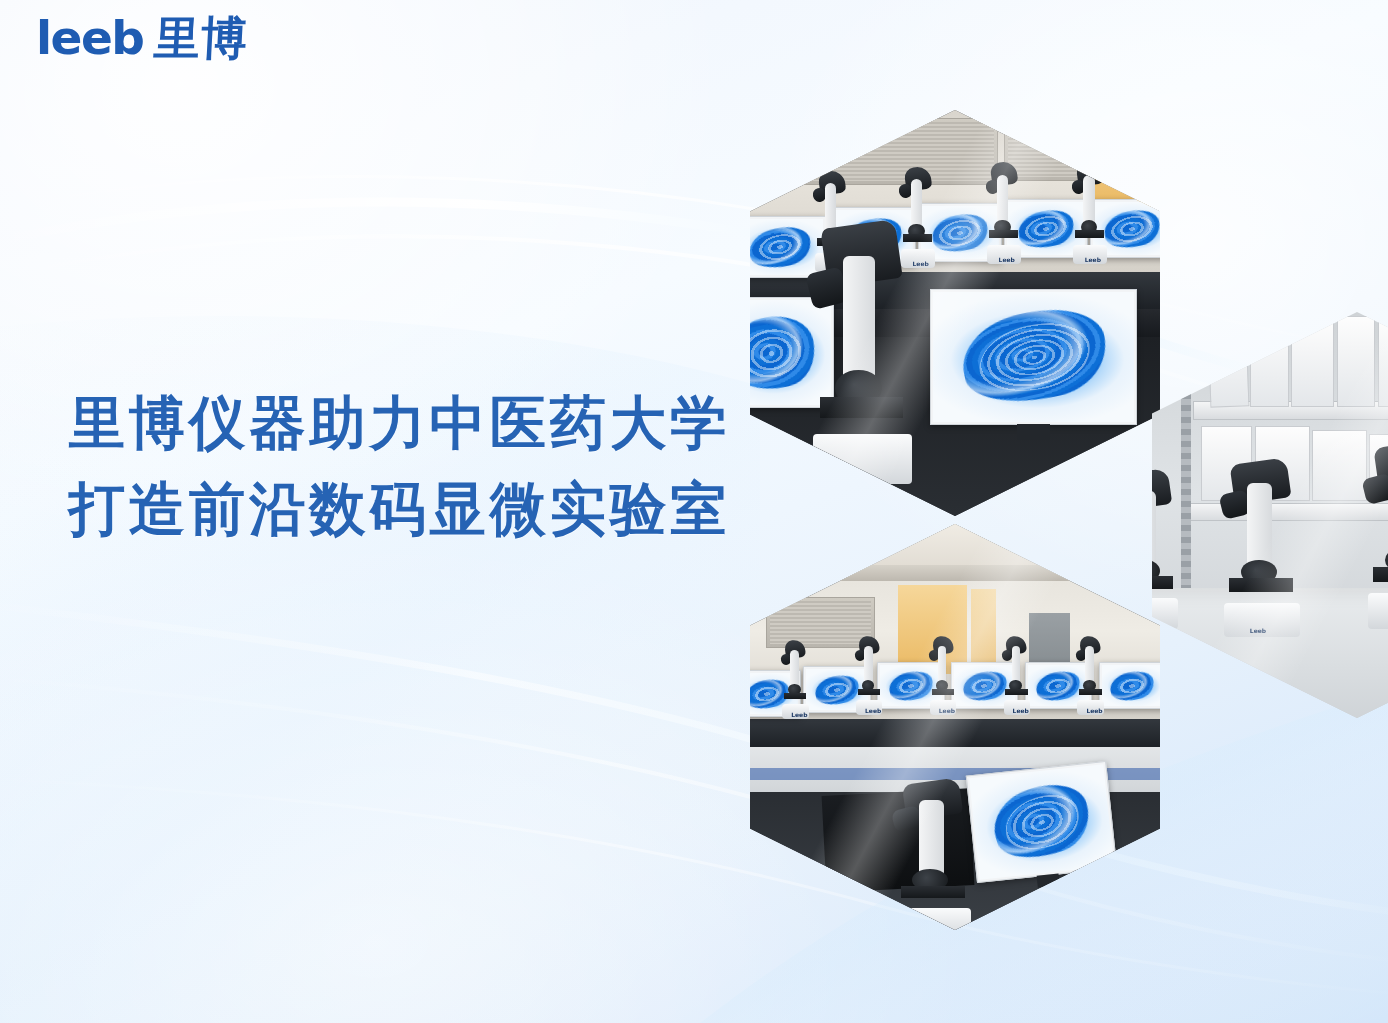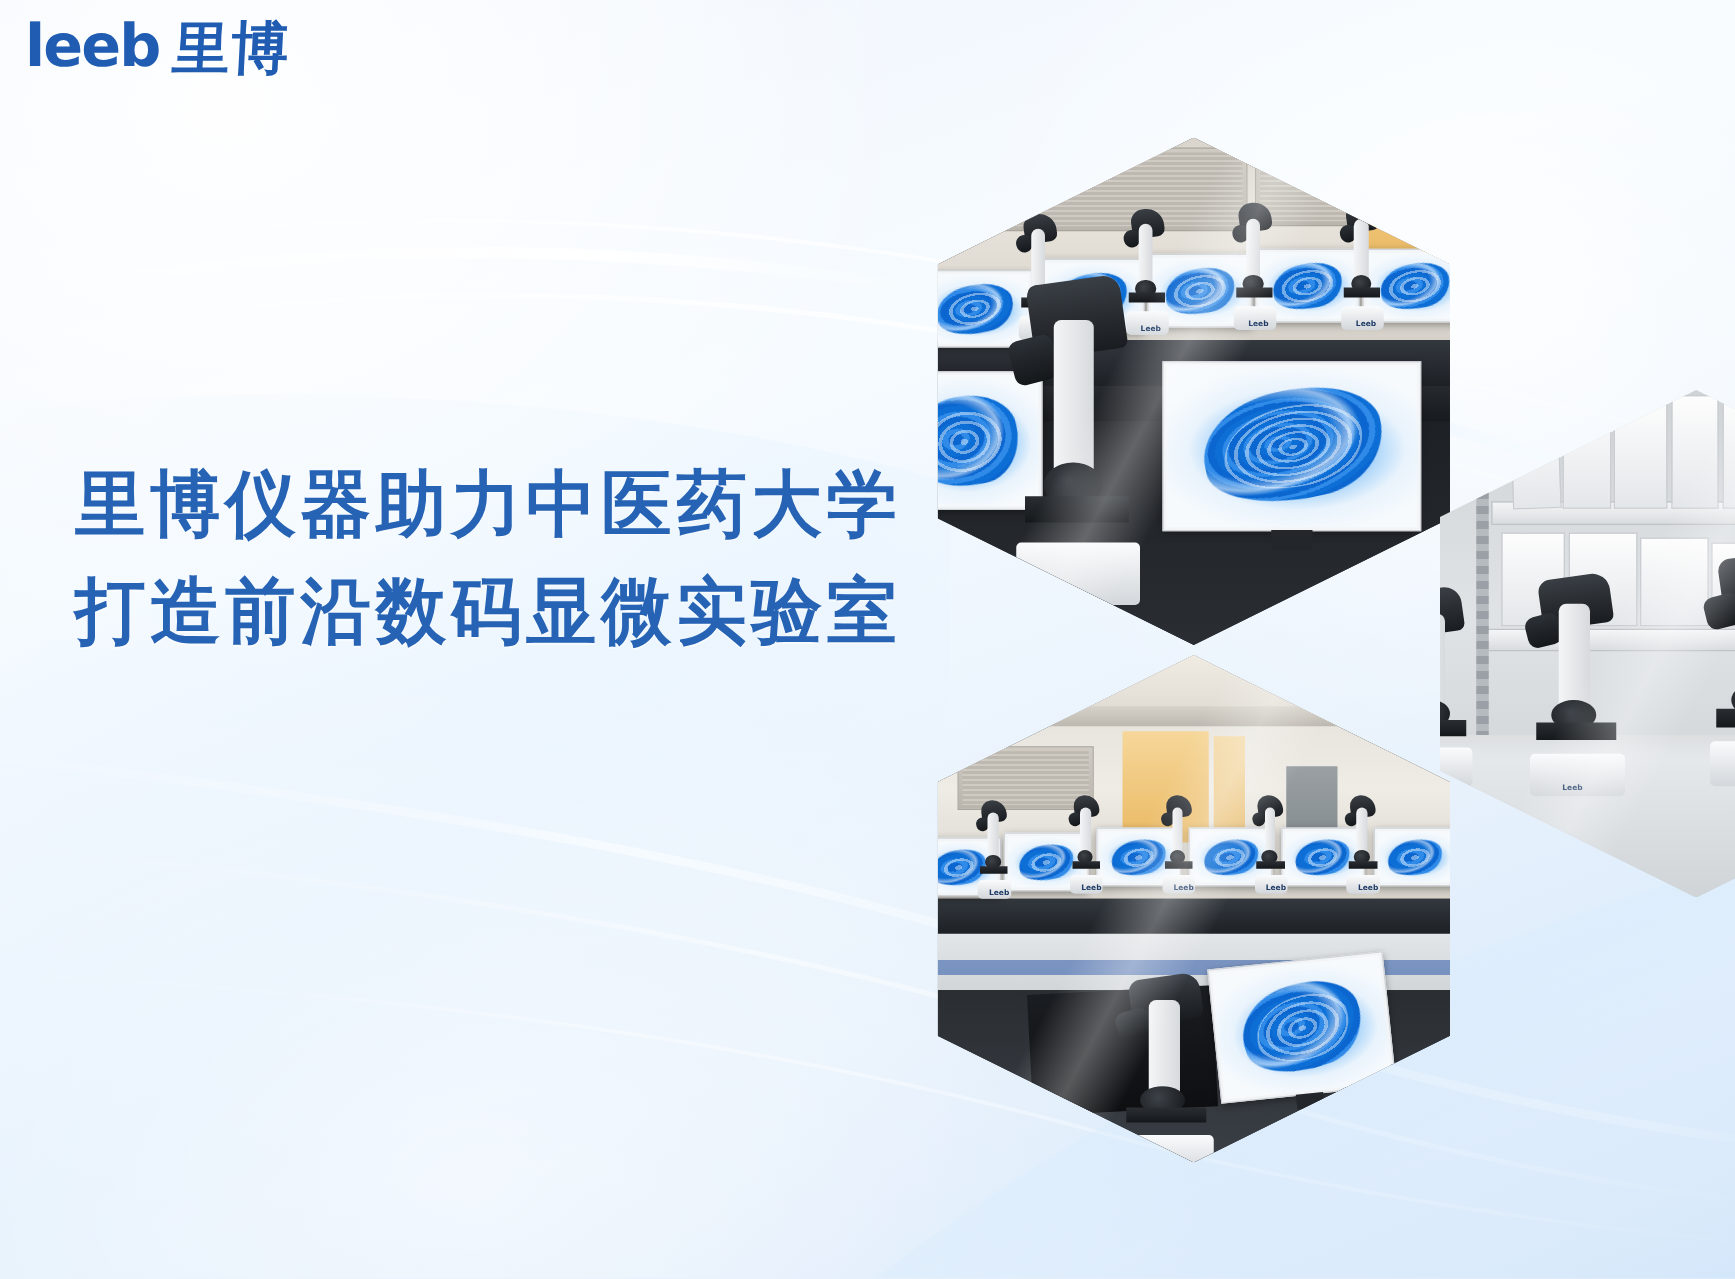--- a/index.html
+++ b/index.html
@@ -19,21 +19,21 @@
     pointer-events:none;}
   .glow-b{position:absolute;right:-260px;top:-160px;width:900px;height:800px;
     background:radial-gradient(ellipse at 50% 50%,rgba(255,255,255,.80) 0%,rgba(255,255,255,0) 70%);
     pointer-events:none;}
   .glow-c{position:absolute;left:-120px;bottom:-260px;width:1100px;height:760px;
     background:radial-gradient(ellipse at 45% 55%,rgba(255,255,255,.55) 0%,rgba(255,255,255,0) 70%);
     pointer-events:none;}
   .waves{position:absolute;inset:0;pointer-events:none;}
 
   
-  .logo{position:absolute;left:20px;top:14px;width:300px;}
+  .logo{position:absolute;left:36px;top:14px;width:300px;}
   .logo-wordmark{display:flex;align-items:flex-end;gap:10px;line-height:1;}
   .logo-latin{
     font-family:"DejaVu Sans",sans-serif;
     font-weight:bold;font-size:47px;letter-spacing:-1.5px;
     color:#1f5cb2;
   }
   .logo-cn{
     font-family:"DejaVu Sans",sans-serif;
     font-weight:bold;font-size:46px;letter-spacing:1px;
     color:#1f5cb2;
@@ -42,21 +42,21 @@
   .logo-tag{
     margin-top:8px;margin-left:4px;
     font-family:"DejaVu Sans",sans-serif;
     font-weight:bold;font-size:19px;letter-spacing:2px;
     color:#f08a1e;
     white-space:nowrap;
   }
   .logo-tag .gap{display:inline-block;width:14px;}
 
   
-  .headline{position:absolute;left:60px;top:360px;width:700px;}
+  .headline{position:absolute;left:60px;top:380px;width:700px;text-align:center;}
   .hl-line{
     font-family:"DejaVu Sans",sans-serif;
     font-weight:bold;
     font-size:58px;
     line-height:86px;
     letter-spacing:4px;
     color:#2663b4;
     white-space:nowrap;
     transform:scaleX(.97);
     transform-origin:left center;

